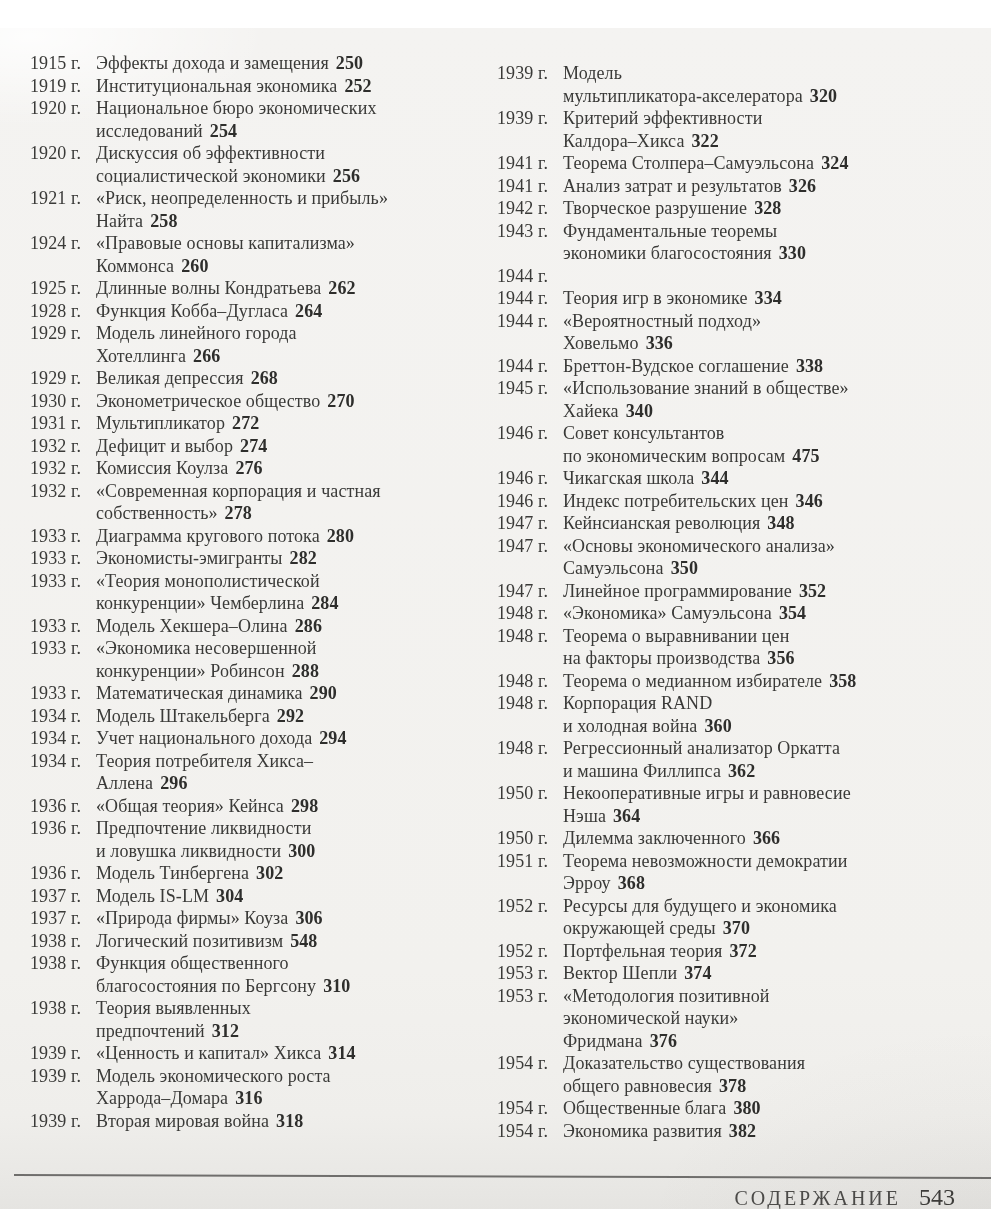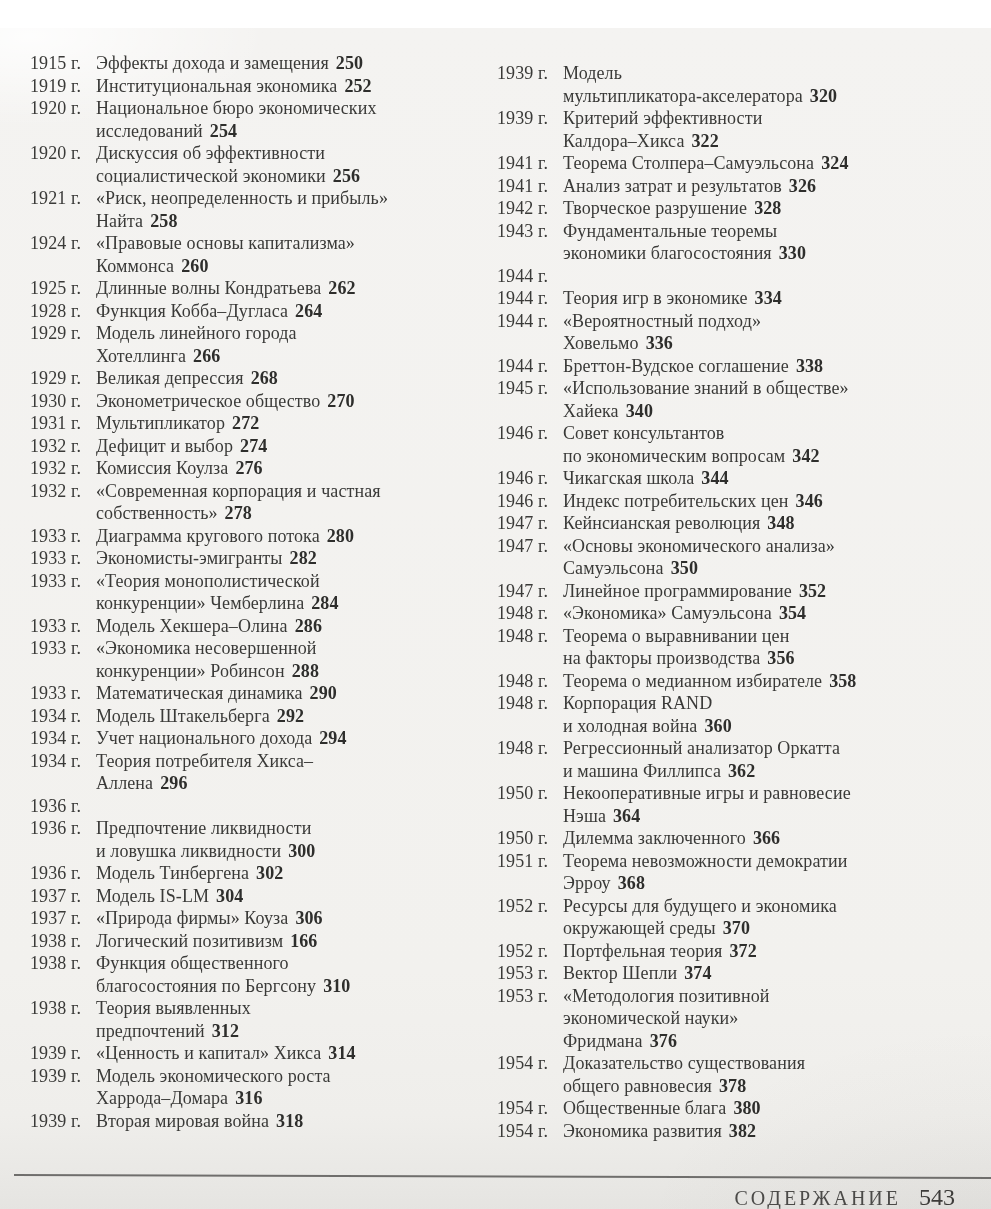--- a/index.html
+++ b/index.html
@@ -204,41 +204,42 @@
           <span class="year">1934 г.</span>
           <span class="body"><span class="title">Учет национального дохода</span><span class="pagenum">294</span></span>
         </div>
         <div class="entry">
           <span class="year">1934 г.</span>
           <span class="body"><span class="title">Теория потребителя Хикса–
 Аллена</span><span class="pagenum">296</span></span>
         </div>
         <div class="entry">
           <span class="year">1936 г.</span>
+          <span class="body"><span class="title">«Общая теория» Кейнса</span><span class="pagenum">298</span></span>
         </div>
         <div class="entry">
           <span class="year">1936 г.</span>
           <span class="body"><span class="title">Предпочтение ликвидности
 и ловушка ликвидности</span><span class="pagenum">300</span></span>
         </div>
         <div class="entry">
           <span class="year">1936 г.</span>
           <span class="body"><span class="title">Модель Тинбергена</span><span class="pagenum">302</span></span>
         </div>
         <div class="entry">
           <span class="year">1937 г.</span>
           <span class="body"><span class="title">Модель IS-LM</span><span class="pagenum">304</span></span>
         </div>
         <div class="entry">
           <span class="year">1937 г.</span>
           <span class="body"><span class="title">«Природа фирмы» Коуза</span><span class="pagenum">306</span></span>
         </div>
         <div class="entry">
           <span class="year">1938 г.</span>
-          <span class="body"><span class="title">Логический позитивизм</span><span class="pagenum">166</span></span>
+          <span class="body"><span class="title">Логический позитивизм</span><span class="pagenum">548</span></span>
         </div>
         <div class="entry">
           <span class="year">1938 г.</span>
           <span class="body"><span class="title">Функция общественного
 благосостояния по Бергсону</span><span class="pagenum">310</span></span>
         </div>
         <div class="entry">
           <span class="year">1938 г.</span>
           <span class="body"><span class="title">Теория выявленных
 предпочтений</span><span class="pagenum">312</span></span>
@@ -302,21 +303,21 @@
           <span class="body"><span class="title">Бреттон-Вудское соглашение</span><span class="pagenum">338</span></span>
         </div>
         <div class="entry">
           <span class="year">1945 г.</span>
           <span class="body"><span class="title">«Использование знаний в обществе»
 Хайека</span><span class="pagenum">340</span></span>
         </div>
         <div class="entry">
           <span class="year">1946 г.</span>
           <span class="body"><span class="title">Совет консультантов
-по экономическим вопросам</span><span class="pagenum">342</span></span>
+по экономическим вопросам</span><span class="pagenum">475</span></span>
         </div>
         <div class="entry">
           <span class="year">1946 г.</span>
           <span class="body"><span class="title">Чикагская школа</span><span class="pagenum">344</span></span>
         </div>
         <div class="entry">
           <span class="year">1946 г.</span>
           <span class="body"><span class="title">Индекс потребительских цен</span><span class="pagenum">346</span></span>
         </div>
         <div class="entry">

